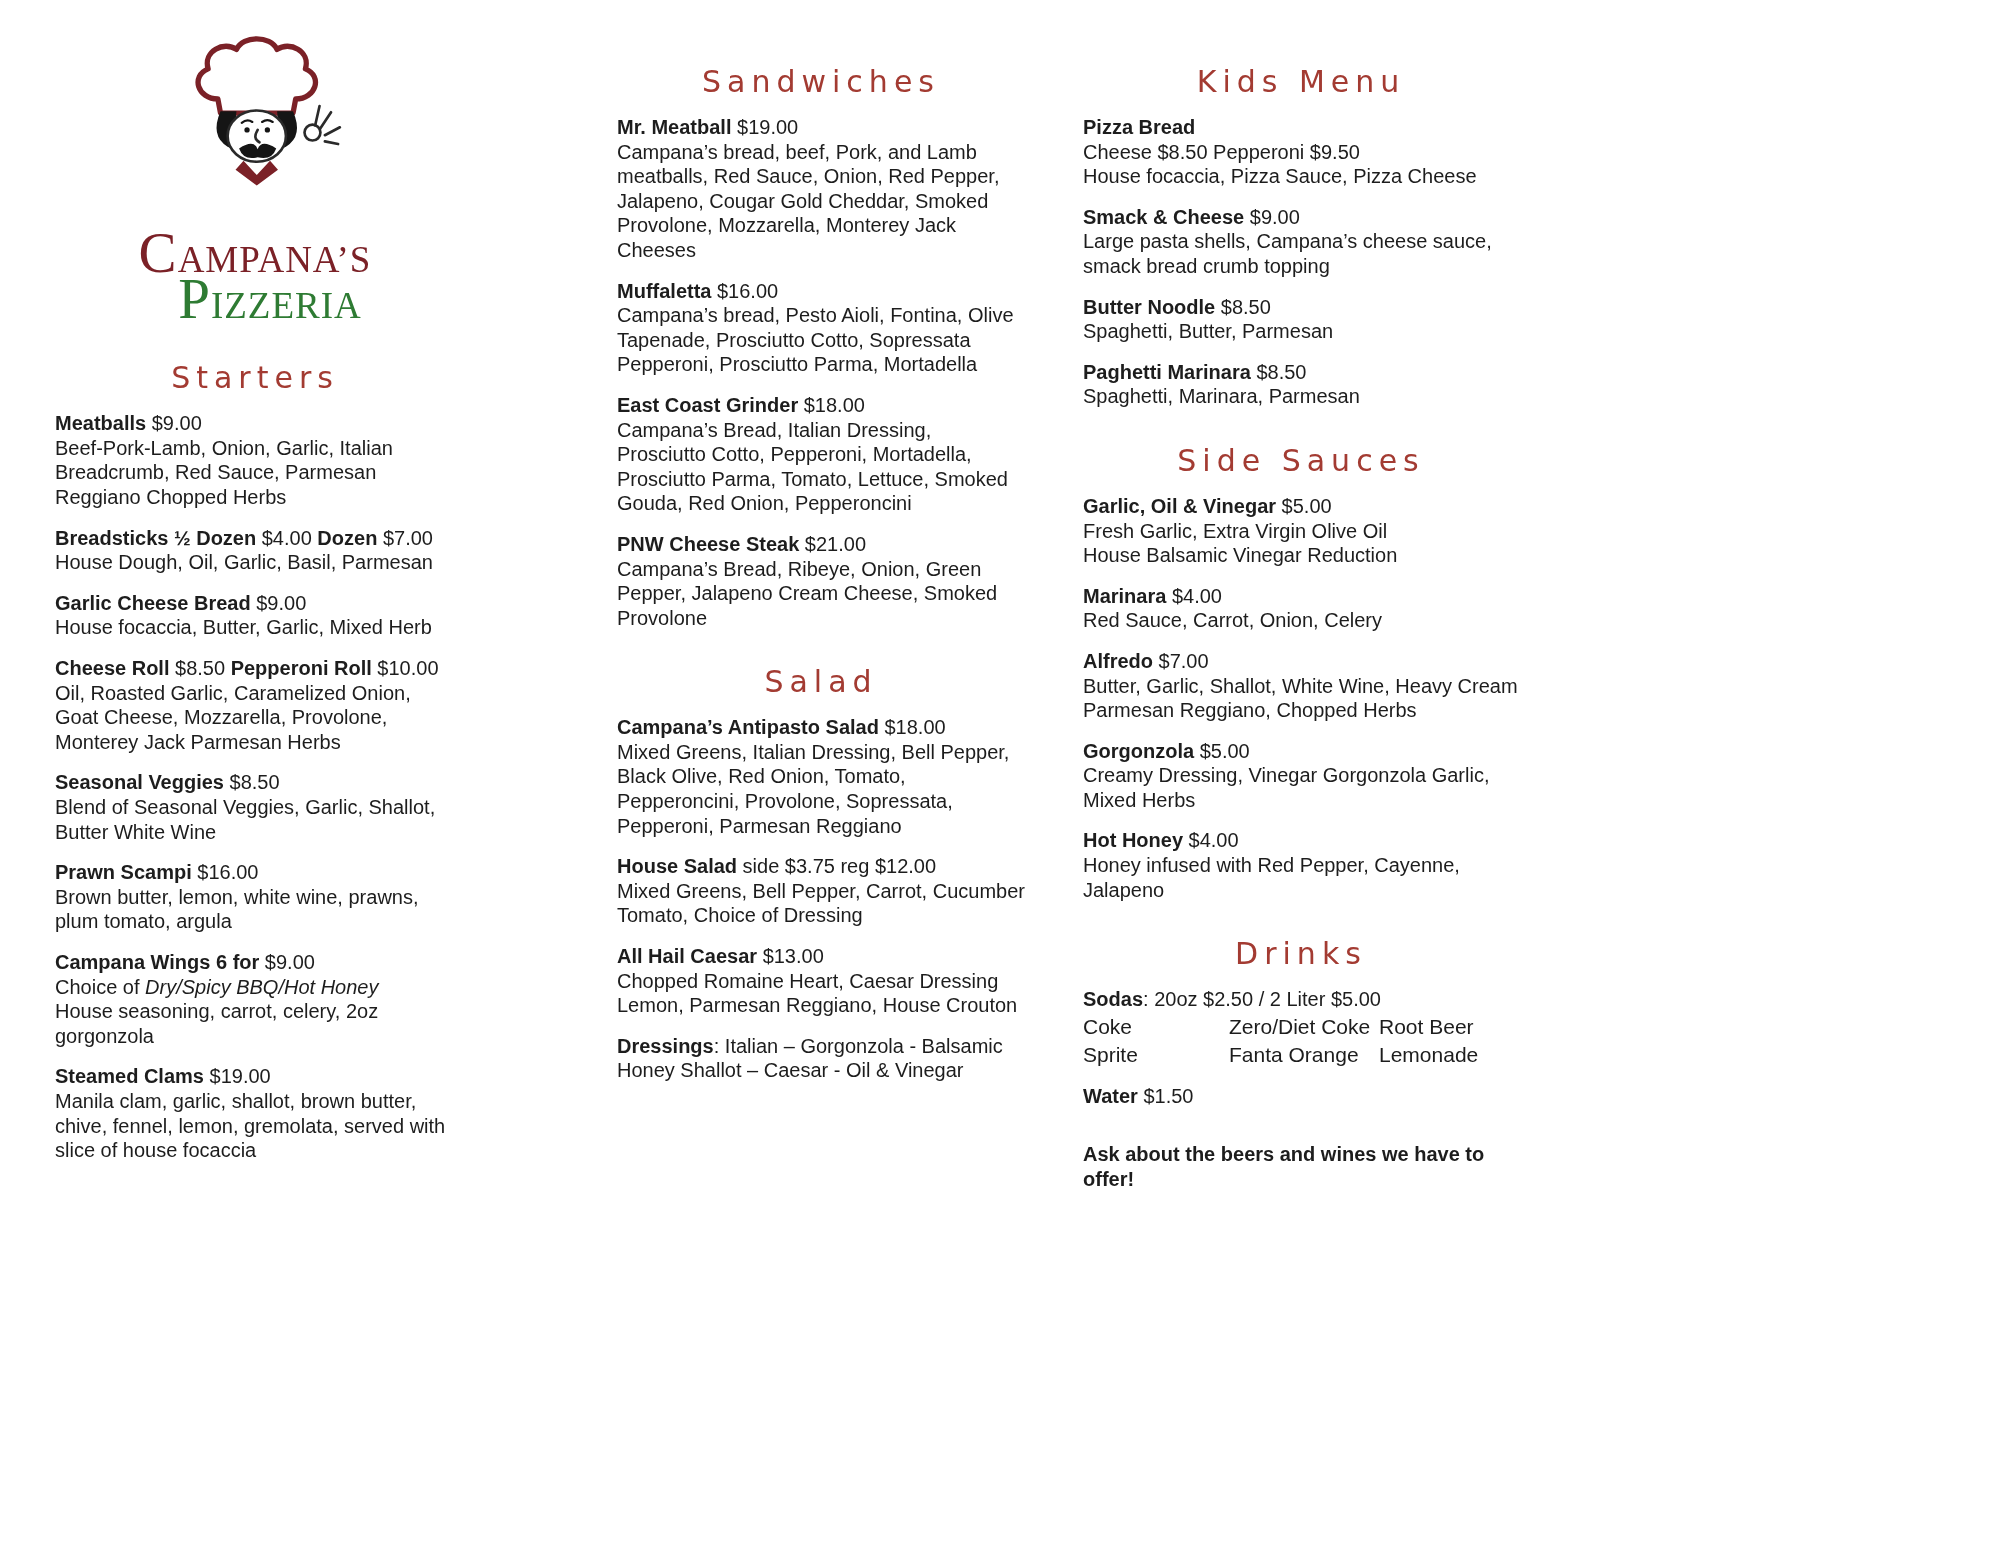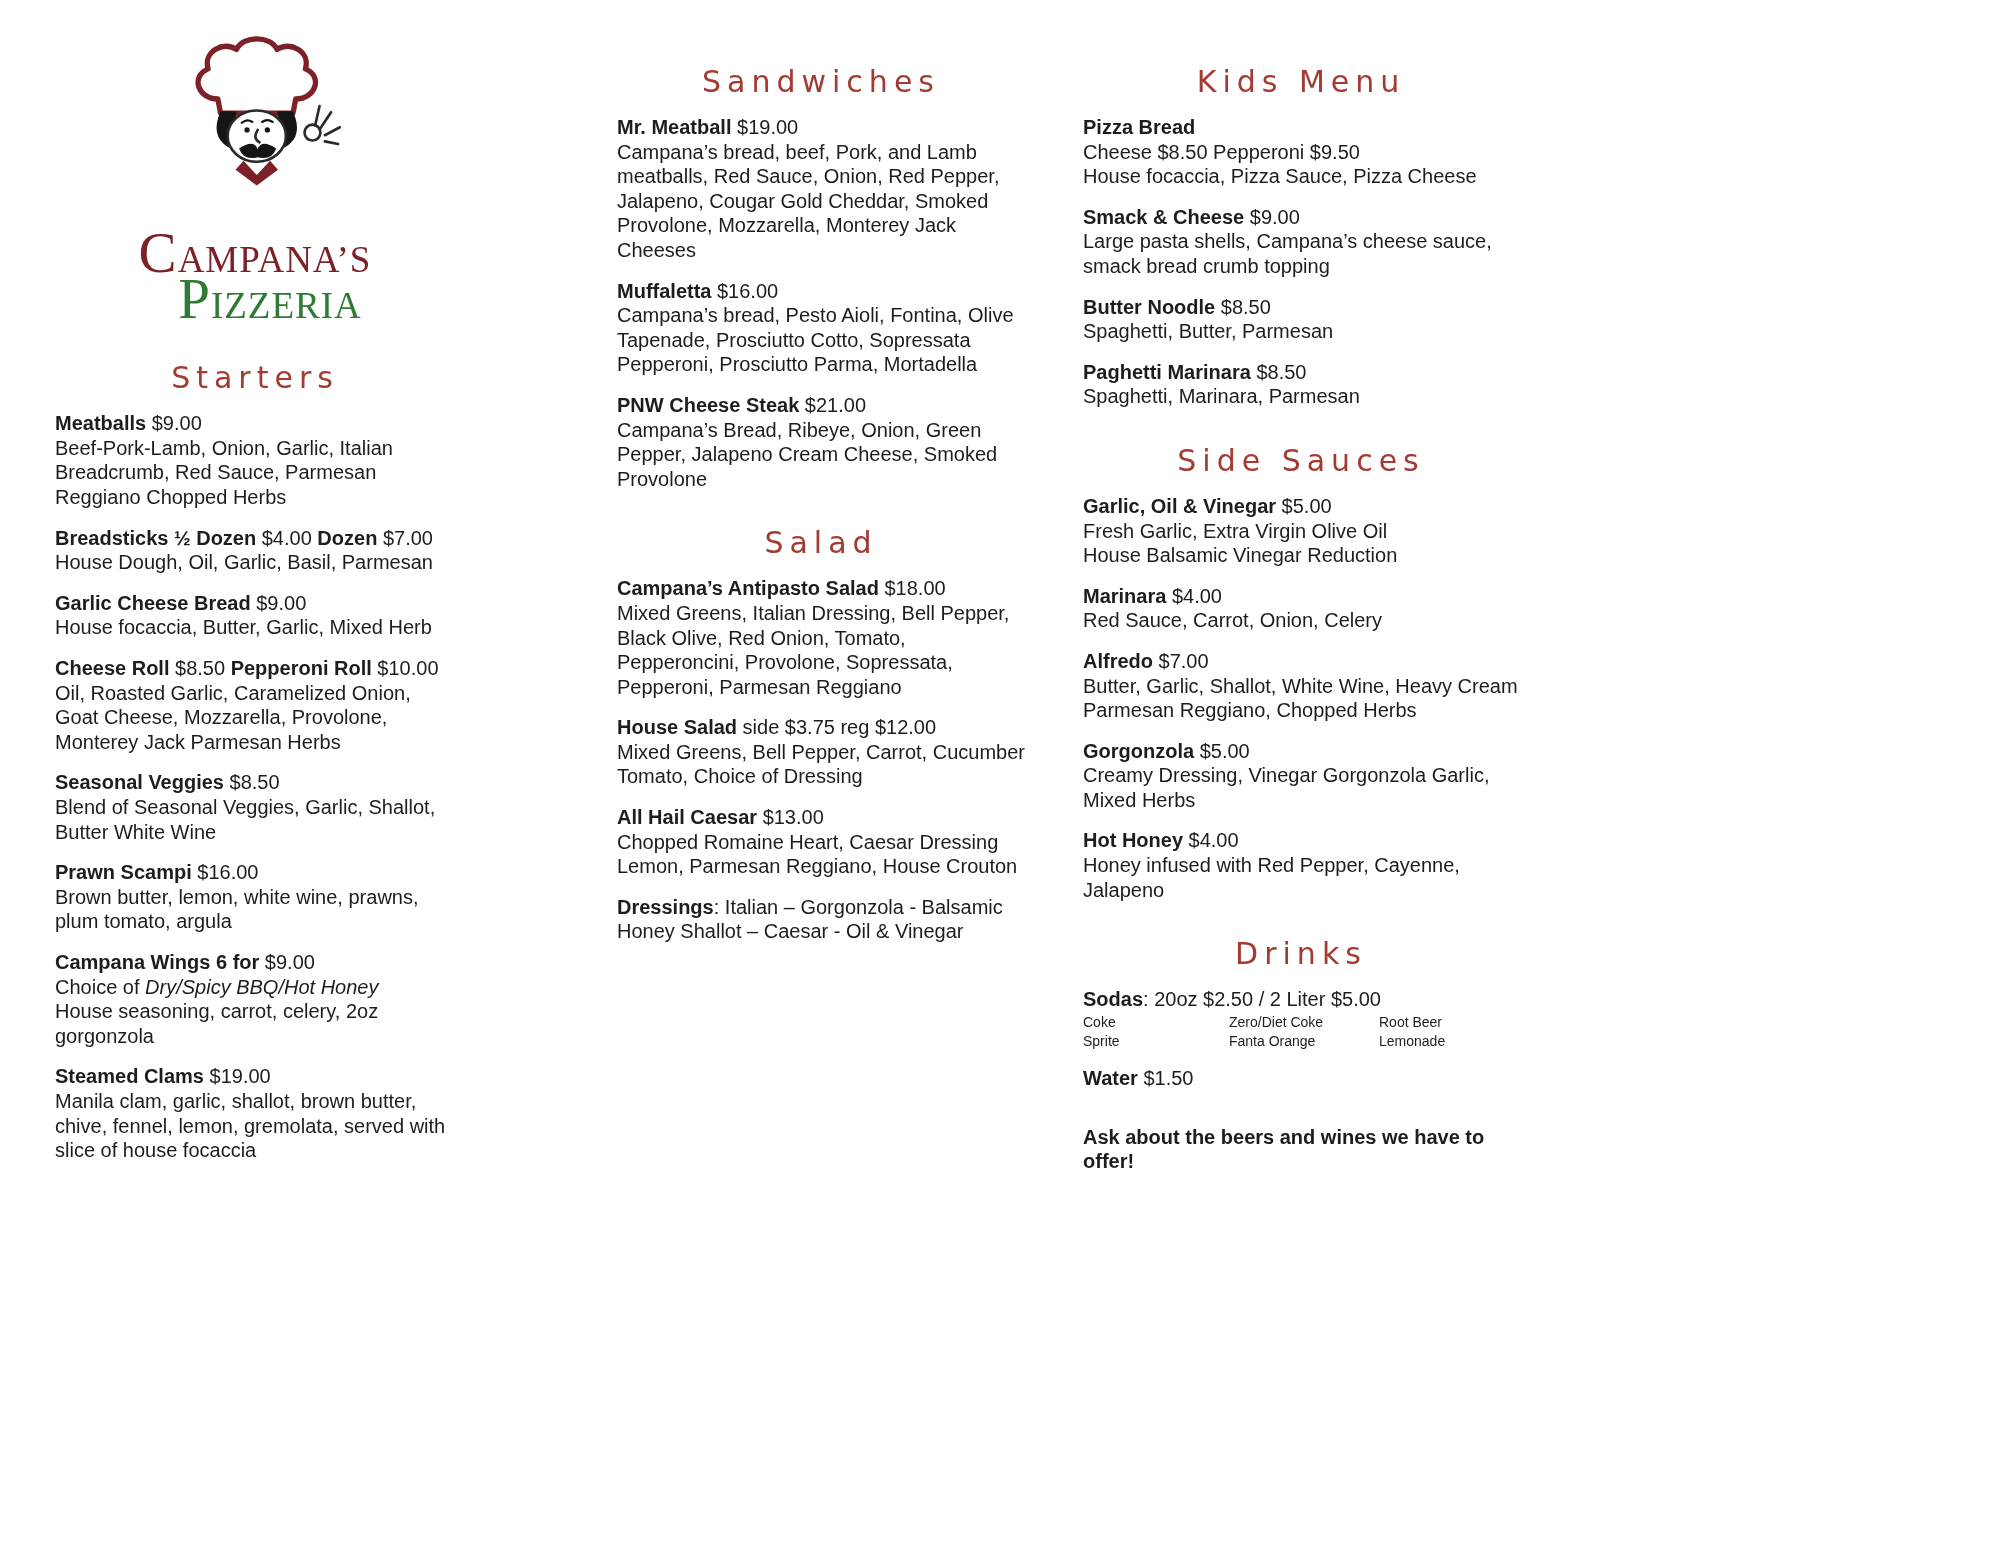--- a/index.html
+++ b/index.html
@@ -56,21 +56,21 @@
 
   .menu-item { margin-bottom: 16px; }
   .menu-item.extra-gap { margin-top: 34px; }
   .item-line { margin: 0; font-size: 20px; line-height: 1.23; }
   .b { font-weight: 700; }
   .i { font-style: italic; }
 
   .soda-grid {
     display: grid;
     grid-template-columns: 146px 150px auto;
-    font-size: 14px;
+    font-size: 21px;
     line-height: 1.23;
     row-gap: 2px;
     margin-top: 2px;
   }
 </style>
 </head>
 <body>
 
 <div class="menu-page">
 
@@ -145,20 +145,24 @@
   <div class="column" id="col-1">
       <section class="menu-section">
         <h2 class="section-title">Sandwiches</h2>
         <div class="menu-item">
           <p class="item-line item-heading"><span class="b">Mr. Meatball </span><span class="">$19.00</span></p>
           <p class="item-line item-desc"><span class="">Campana’s bread, beef, Pork, and Lamb meatballs, Red Sauce, Onion, Red Pepper, Jalapeno, Cougar Gold Cheddar, Smoked Provolone, Mozzarella, Monterey Jack Cheeses</span></p>
         </div>
         <div class="menu-item">
           <p class="item-line item-heading"><span class="b">Muffaletta </span><span class="">$16.00</span></p>
           <p class="item-line item-desc"><span class="">Campana’s bread, Pesto Aioli, Fontina, Olive Tapenade, Prosciutto Cotto, Sopressata Pepperoni, Prosciutto Parma, Mortadella</span></p>
+        </div>
+        <div class="menu-item">
+          <p class="item-line item-heading"><span class="b">East Coast Grinder </span><span class="">$18.00</span></p>
+          <p class="item-line item-desc"><span class="">Campana’s Bread, Italian Dressing, Prosciutto Cotto, Pepperoni, Mortadella, Prosciutto Parma, Tomato, Lettuce, Smoked Gouda, Red Onion, Pepperoncini</span></p>
         </div>
         <div class="menu-item">
           <p class="item-line item-heading"><span class="b">PNW Cheese Steak </span><span class="">$21.00</span></p>
           <p class="item-line item-desc"><span class="">Campana’s Bread, Ribeye, Onion, Green Pepper, Jalapeno Cream Cheese, Smoked Provolone</span></p>
         </div>
       </section>
       <section class="menu-section">
         <h2 class="section-title">Salad</h2>
         <div class="menu-item">
           <p class="item-line item-heading"><span class="b">Campana’s Antipasto Salad </span><span class="">$18.00</span></p>

